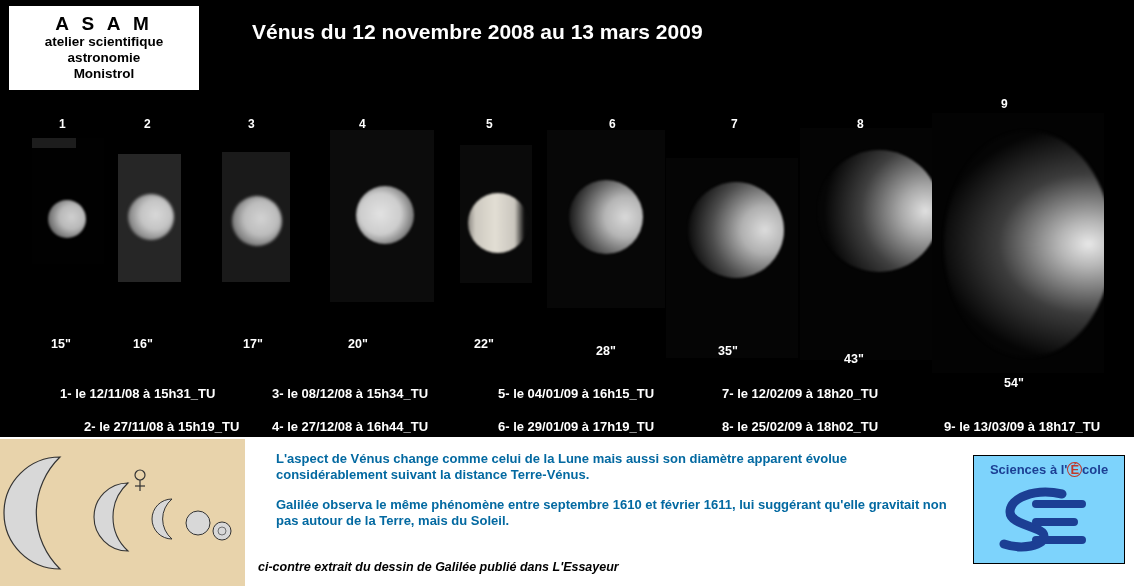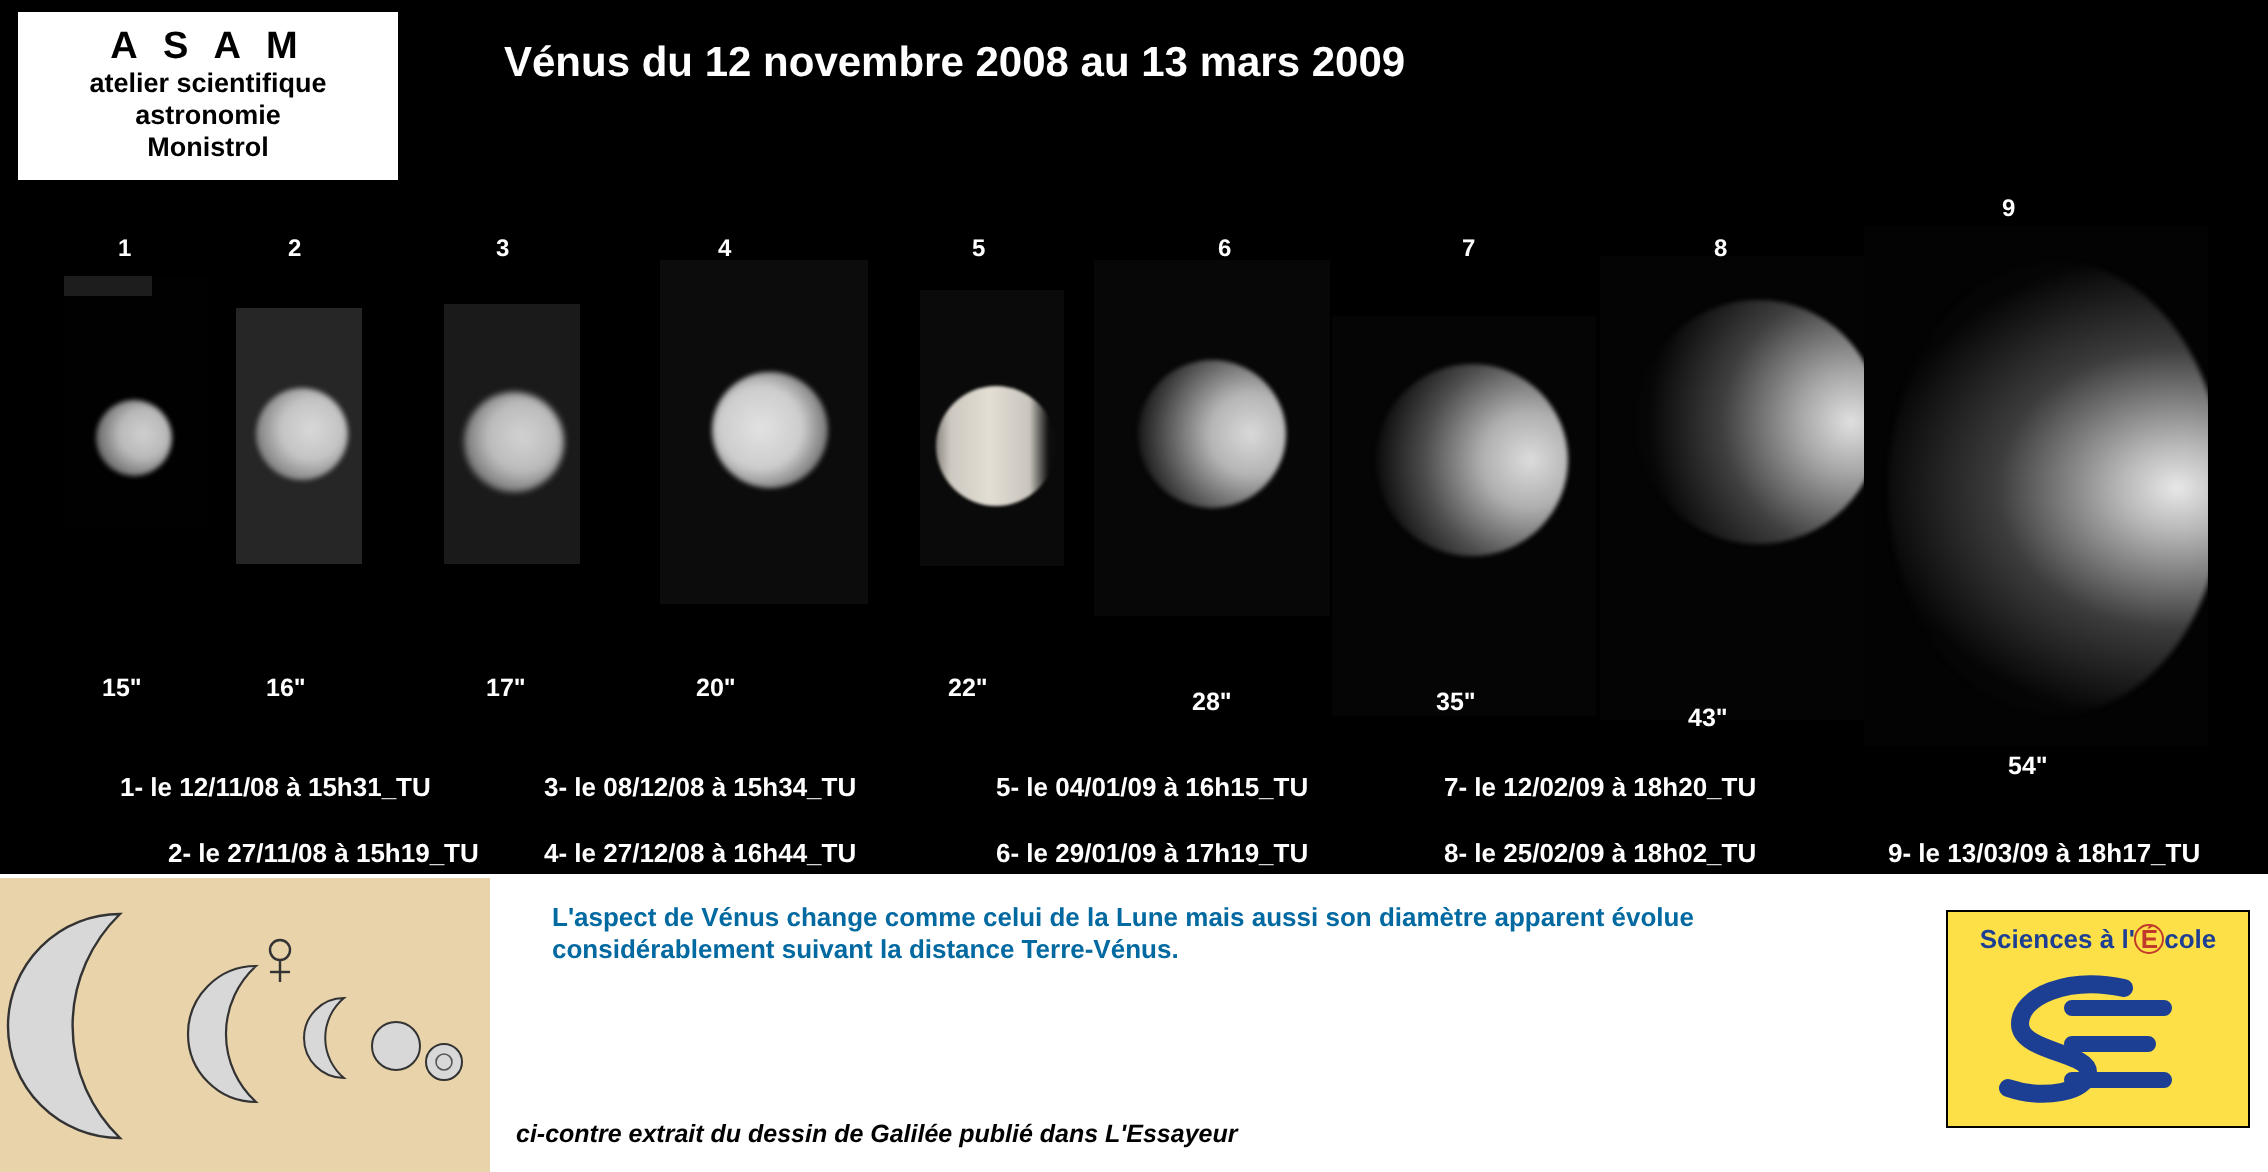--- a/index.html
+++ b/index.html
@@ -25,21 +25,21 @@
   .frame.f1{background:#000;}
   .venus{position:absolute;border-radius:50%;}
 
   
   .bottom{position:absolute;left:0;top:437px;width:1134px;height:149px;background:#fff;}
   .galileo{position:absolute;left:0;top:2px;width:245px;height:147px;background:#e8d3ab;overflow:hidden;}
   .body-text{position:absolute;left:276px;top:14px;width:680px;font-size:13px;font-weight:bold;color:#0369a1;line-height:16px;}
   .body-text p{margin:0 0 14px 0;}
   .legend{position:absolute;left:258px;top:123px;font-size:12.5px;font-weight:bold;font-style:italic;color:#000;}
 
-  .sae{position:absolute;left:973px;top:455px;width:150px;height:107px;background:#fde047;border:1px solid #000;text-decoration:underline;}
+  .sae{position:absolute;left:973px;top:455px;width:150px;height:107px;background:#7dd3fc;border:1px solid #000;text-decoration:underline;}
   .sae-title{position:absolute;left:0;top:6px;width:150px;text-align:center;font-size:13px;font-weight:bold;color:#1c3f94;}
   .sae-e{color:#c0392b;}
 </style>
 </head>
 <body>
 
 <div class="poster">
 
   <div class="sky">
 
@@ -138,20 +138,21 @@
         <circle cx="222" cy="92" r="4" fill="none" stroke="#555" stroke-width="0.8"></circle>
 
         <circle cx="140" cy="36" r="5" fill="none" stroke="#333" stroke-width="1.2"></circle>
         <line x1="140" y1="41" x2="140" y2="52" stroke="#333" stroke-width="1.2"></line>
         <line x1="135" y1="47" x2="145" y2="47" stroke="#333" stroke-width="1.2"></line>
       </svg>
     </div>
 
     <div class="body-text">
       <p>L'aspect de Vénus change comme celui de la Lune mais aussi son diamètre apparent évolue considérablement suivant la distance Terre-Vénus.</p>
+      <p>Galilée observa le même phénomène entre septembre 1610 et février 1611, lui suggérant qu'elle gravitait non pas autour de la Terre, mais du Soleil.</p>
     </div>
     <div class="legend">ci-contre extrait du dessin de Galilée publié dans L'Essayeur</div>
   </div>
 
   <div class="sae">
     <div class="sae-title">
       <span>Sciences à l'</span><span class="sae-e" style="display:inline-block;border:1.5px solid #c0392b;border-radius:50%;padding:0 2px;line-height:13px;">É</span><span>cole</span>
     </div>
     <svg width="148" height="78" viewBox="0 0 148 78" style="position:absolute;left:0;top:26px;">
       <path d="M88 12 C60 6 36 16 36 30 C36 44 70 44 70 54 C70 64 48 68 30 62" fill="none" stroke="#1c3f94" stroke-width="9" stroke-linecap="round"></path>

